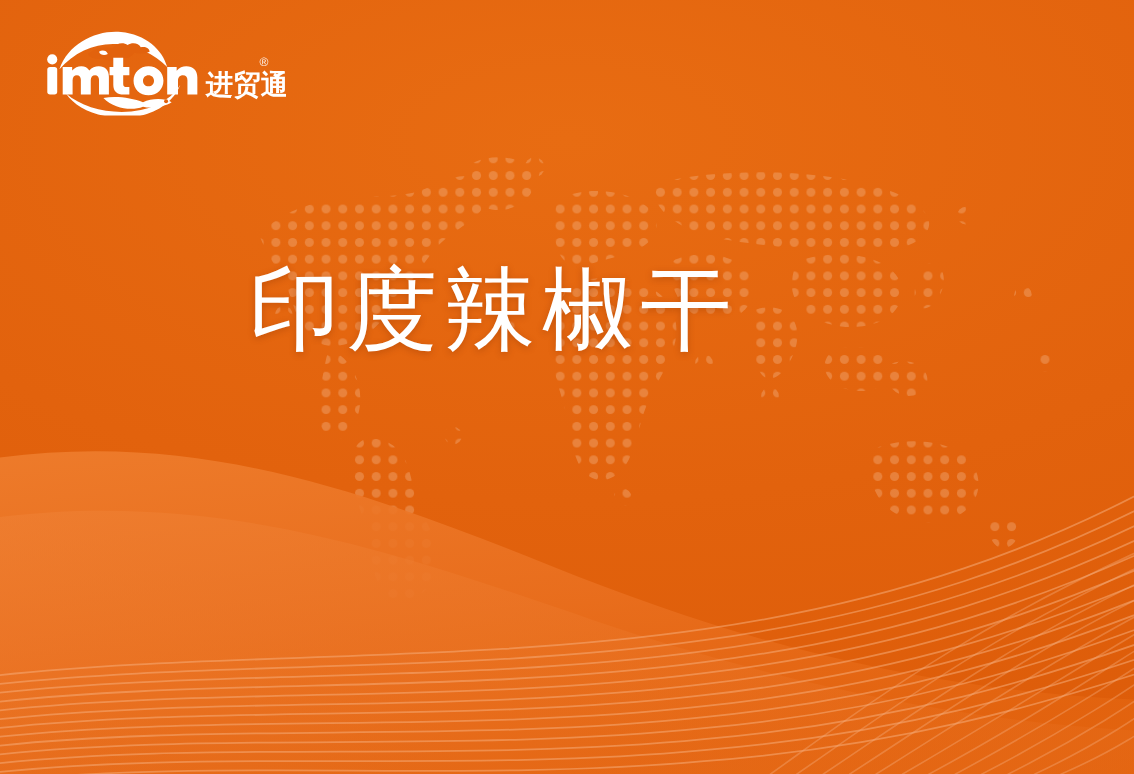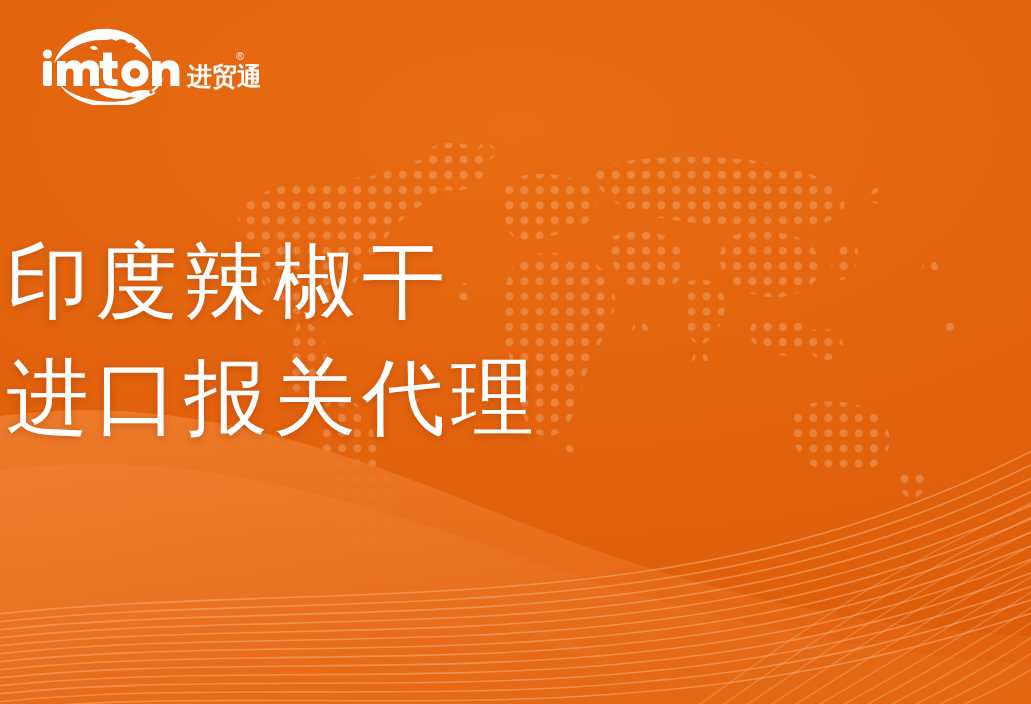--- a/index.html
+++ b/index.html
@@ -64,21 +64,21 @@
     height: 78px;
   }
   .logo svg { display: block; }
 
   
   .headline {
     position: absolute;
     left: 0;
     top: 224px;
     width: 891px;
-    text-align: left;
+    text-align: center;
     pointer-events: none;
   }
   .headline .line {
     display: block;
     color: #ffffff;
     font-size: 83px;
     line-height: 116px;
     font-weight: 500;
     letter-spacing: 6px;
     text-indent: 6px;
@@ -269,16 +269,15 @@
       </g>
 
       <text x="147" y="58" fill="#ffffff" font-size="25" font-weight="bold" font-family="'Liberation Sans','DejaVu Sans',sans-serif" letter-spacing="0">进贸通</text>
 
       <text x="196" y="33" fill="#ffffff" font-size="11" font-family="'Liberation Sans','DejaVu Sans',sans-serif" opacity="0.95">®</text>
     </svg>
   </div>
 
   <div class="headline">
     <span class="line">印度辣椒干</span>
-    <span class="line">进口报关代理</span>
   </div>
 
 </div>
 
 </body></html>

